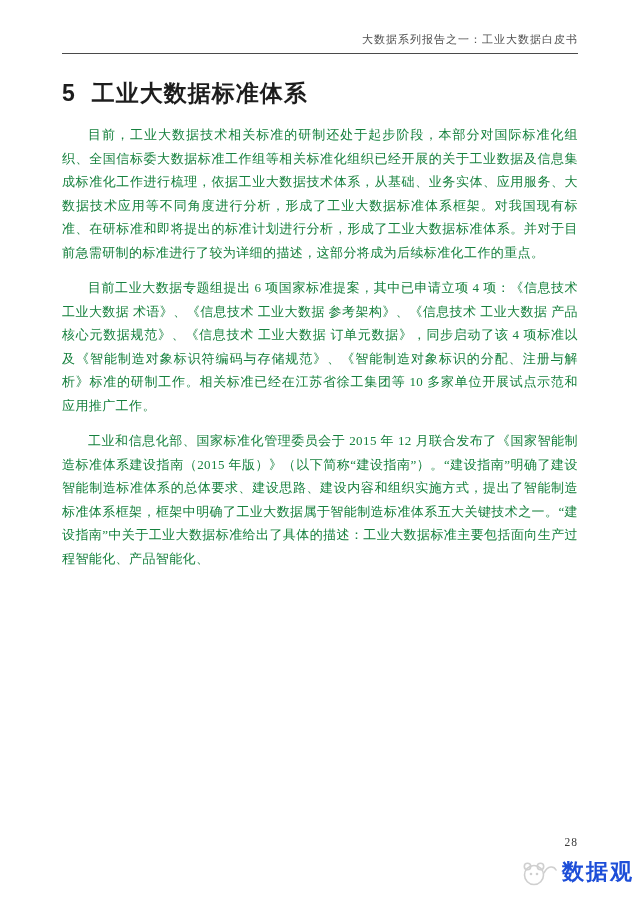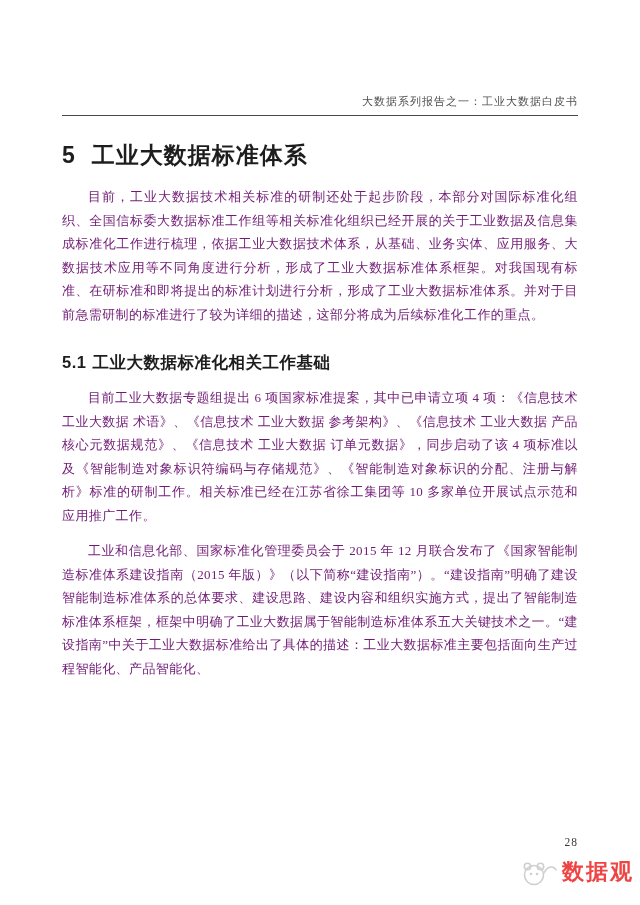--- a/index.html
+++ b/index.html
@@ -14,21 +14,21 @@
     margin: 0 auto;
     background: #ffffff;
     overflow: hidden;
     font-family: "Liberation Serif", "DejaVu Serif", serif;
     color: #2b2b2b;
   }
   .content {
     margin: 0 62px;
   }
   .report-header {
-    padding-top: 94px;
+    padding-top: 32px;
     padding-bottom: 6px;
     text-align: right;
     font-size: 11px;
     letter-spacing: 1px;
     color: #4f4f4f;
     border-bottom: 1px solid #4a4a4a;
   }
   h1.chapter-heading {
     margin: 24px 0 0 0;
     font-family: "Liberation Sans", "DejaVu Sans", sans-serif;
@@ -51,21 +51,21 @@
   h2 .num {
     margin-right: 6px;
   }
   p.body-para {
     margin: 12px 0 0 0;
     font-size: 13px;
     line-height: 23.5px;
     letter-spacing: 0.4px;
     text-align: justify;
     text-indent: 2em;
-    color: #701a75;
+    color: #15803d;
   }
   p.first-after-h1 {
     margin-top: 14px;
   }
   .page-number {
     position: absolute;
     top: 836px;
     left: 62px;
     width: 516px;
     text-align: right;
@@ -81,43 +81,40 @@
     align-items: center;
     gap: 4px;
     color: #cccccc;
     user-select: none;
   }
   .watermark .brand {
     font-family: "Liberation Sans", "DejaVu Sans", sans-serif;
     font-size: 22px;
     font-weight: bold;
     letter-spacing: 2px;
-    color: #ef4444;
+    color: #1d4ed8;
   }
   .watermark svg {
     display: block;
   }
 </style>
 </head>
 <body>
 
 <div class="page">
   <div class="content">
 
     <div class="report-header">大数据系列报告之一：工业大数据白皮书</div>
 
     <h1 class="chapter-heading">
       <span class="num">5</span><span>工业大数据标准体系</span>
     </h1>
 
     <p class="body-para first-after-h1">目前，工业大数据技术相关标准的研制还处于起步阶段，本部分对国际标准化组织、全国信标委大数据标准工作组等相关标准化组织已经开展的关于工业数据及信息集成标准化工作进行梳理，依据工业大数据技术体系，从基础、业务实体、应用服务、大数据技术应用等不同角度进行分析，形成了工业大数据标准体系框架。对我国现有标准、在研标准和即将提出的标准计划进行分析，形成了工业大数据标准体系。并对于目前急需研制的标准进行了较为详细的描述，这部分将成为后续标准化工作的重点。</p>
 
-    <h2 class="section-heading">
-      <span class="num">5.1</span><span>工业大数据标准化相关工作基础</span>
-    </h2>
 
 
 
     <p class="body-para">目前工业大数据专题组提出 6 项国家标准提案，其中已申请立项 4 项：《信息技术 工业大数据 术语》、《信息技术 工业大数据 参考架构》、《信息技术 工业大数据 产品核心元数据规范》、《信息技术 工业大数据 订单元数据》，同步启动了该 4 项标准以及《智能制造对象标识符编码与存储规范》、《智能制造对象标识的分配、注册与解析》标准的研制工作。相关标准已经在江苏省徐工集团等 10 多家单位开展试点示范和应用推广工作。</p>
 
     <p class="body-para">工业和信息化部、国家标准化管理委员会于 2015 年 12 月联合发布了《国家智能制造标准体系建设指南（2015 年版）》（以下简称“建设指南”）。“建设指南”明确了建设智能制造标准体系的总体要求、建设思路、建设内容和组织实施方式，提出了智能制造标准体系框架，框架中明确了工业大数据属于智能制造标准体系五大关键技术之一。“建设指南”中关于工业大数据标准给出了具体的描述：工业大数据标准主要包括面向生产过程智能化、产品智能化、</p>
 
   </div>
 
   <div class="page-number">28</div>

